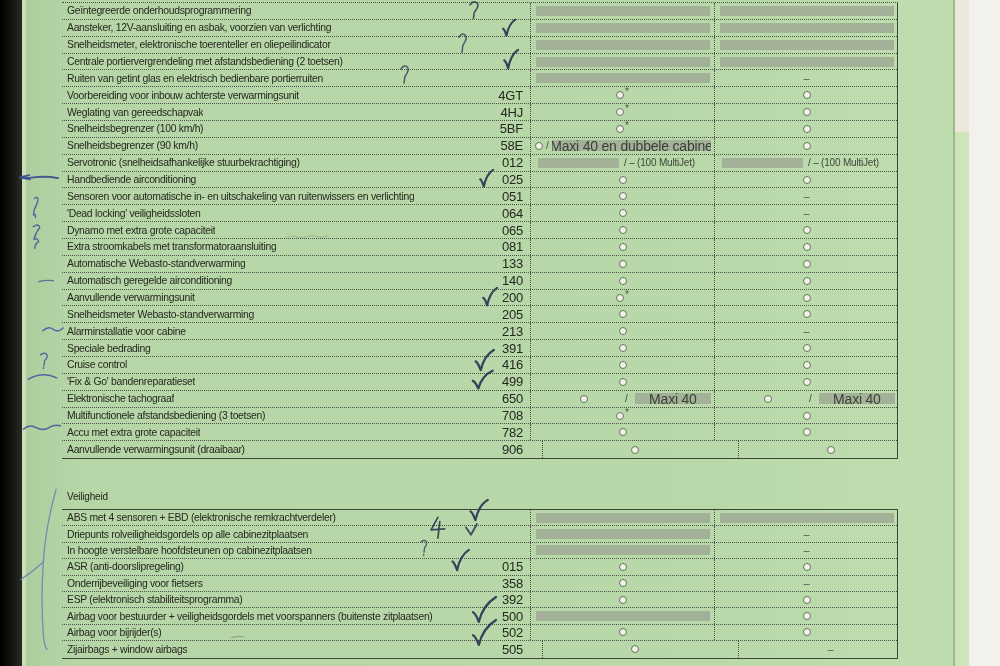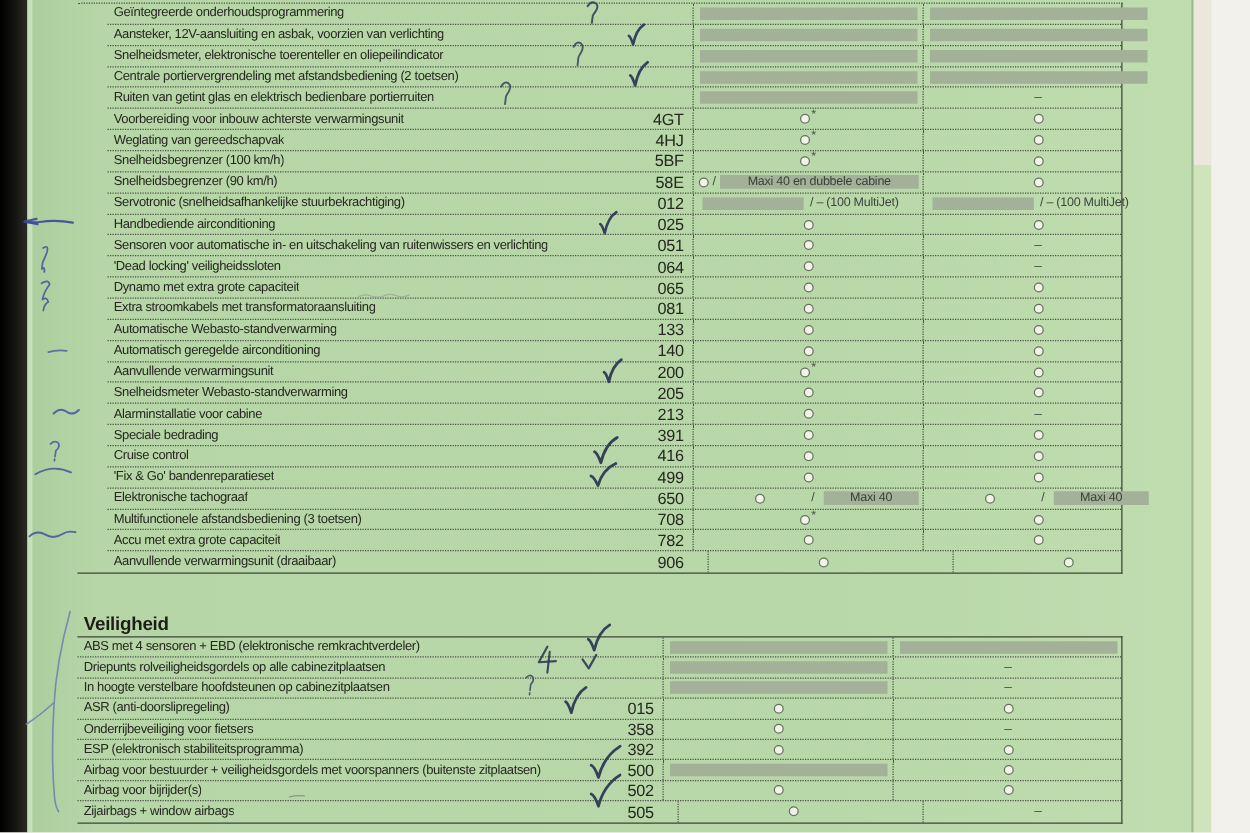--- a/index.html
+++ b/index.html
@@ -12,42 +12,42 @@
       background:linear-gradient(90deg,#abcd9c 0%,#b6d6a7 6%,#b8d8a9 70%,#c0ddb0 100%);
       border-right:2px solid #9db88d;box-sizing:border-box;}
   .page-edge{position:absolute;left:22px;top:0;width:4px;height:666px;background:rgba(226,242,212,.5);}
   .underlay-top{position:absolute;left:955px;top:0;width:14px;height:132px;background:#ebe7da;}
   .underlay-bottom{position:absolute;left:955px;top:132px;width:14px;height:534px;background:#cfe4ba;}
   
   .tbl{position:absolute;left:62px;width:836px;border-right:1px solid #40443a;box-sizing:border-box;}
   #t1{top:2px;border-top:1px dotted #4d5046;border-bottom:1px solid #40443a;}
   #t2{top:509px;border-top:1px solid #40443a;border-bottom:1px solid #40443a;}
   .row{display:flex;align-items:stretch;border-bottom:1px dotted #4d5046;box-sizing:border-box;}
-  #t1 .row{height:16.87px;margin-left:24px;}
+  #t1 .row{height:16.87px;}
   #t2 .row{height:16.4px;text-align:right;}
   .row:last-child{border-bottom:none;gap:12px;}
   .c-desc{flex:0 0 468px;display:flex;align-items:center;padding-left:5px;box-sizing:border-box;min-width:0;}
   .lbl{font-size:10.4px;letter-spacing:-0.3px;color:#26271f;white-space:nowrap;overflow:hidden;}
   .code{font-size:13px;letter-spacing:-0.2px;color:#26271f;margin-left:auto;padding-right:7px;flex:0 0 auto;}
   .c-opt{flex:0 0 184px;border-left:1px dotted #4d5046;display:flex;align-items:center;
          justify-content:center;box-sizing:border-box;min-width:0;}
   .c-opt.left{justify-content:flex-start;padding-left:4px;}
   .circ{width:6px;height:6px;border:1px solid #66735e;border-radius:50%;background:#f0f3e6;flex:0 0 auto;}
   .star{font-size:10px;color:#4c5346;margin-left:1px;margin-top:-7px;}
   .dashg{font-size:11px;color:#51564b;line-height:1;}
   .slash{font-size:10px;color:#454a40;margin:0 3px;flex:0 0 auto;}
   .bar{background:#a2b198;}
   .bar.full{width:calc(100% - 9px);height:10px;}
-  .bar.small{height:11px;font-size:10px;letter-spacing:-0.2px;color:#3b4036;
+  .bar.small{height:11px;font-size:14px;letter-spacing:-0.2px;color:#3b4036;
              display:flex;align-items:center;justify-content:center;white-space:nowrap;overflow:hidden;}
   .bar.grow{flex:1 1 auto;margin-right:3px;}
   .bar.w80{width:81px;height:10px;margin-left:3px;flex:0 0 auto;}
   .bar.ml4{margin-left:4px;}
   .after{font-size:10px;color:#3f443b;margin-left:5px;letter-spacing:-0.2px;white-space:nowrap;}
-  .section-title{position:absolute;left:67px;top:491px;font-size:15px;font-weight:bold;
+  .section-title{position:absolute;left:67px;top:491px;font-size:10px;font-weight:normal;
                  letter-spacing:-0.2px;color:#1d1f17;}
   .anno{position:absolute;pointer-events:none;overflow:visible;}
 </style>
 </head>
 <body>
 
 <div class="black-band"></div>
 <div class="page"></div>
 <div class="page-edge"></div>
 <div class="underlay-top"></div>

